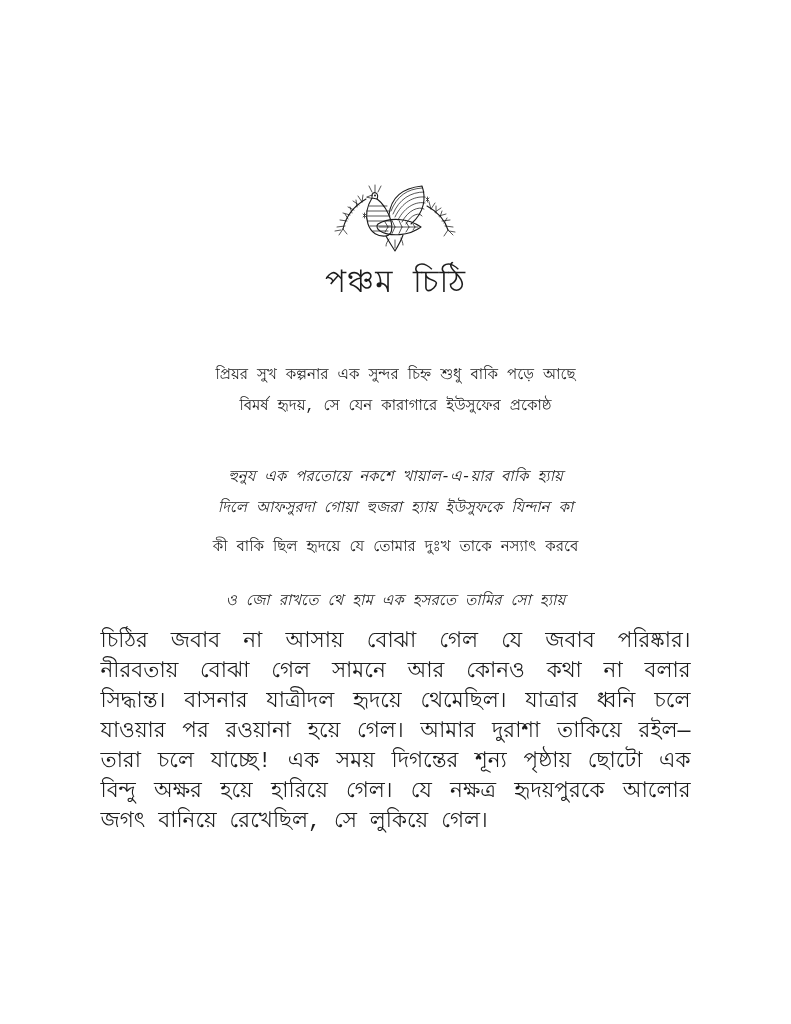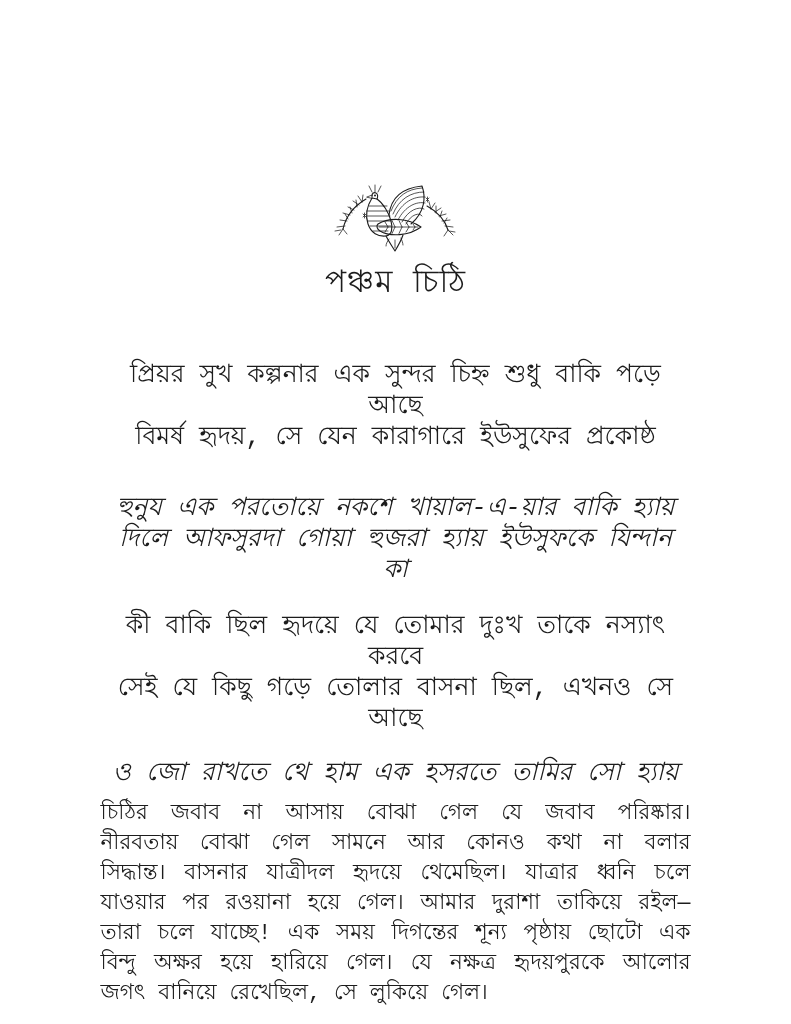--- a/index.html
+++ b/index.html
@@ -29,26 +29,26 @@
   .chapter-title {
     margin: 10px 0 0 0;
     text-align: center;
     font-size: 31px;
     font-weight: normal;
     letter-spacing: 1px;
     line-height: 40px;
   }
   .verse {
     text-align: center;
-    font-size: 25px;
+    font-size: 15px;
     line-height: 31px;
   }
   .verse-1 { margin-top: 56px; }
   .verse-2 { margin-top: 40px; }
-  .verse-3 { margin-top: 25px; }
+  .verse-3 { margin-top: 8px; }
   .verse-4 { margin-top: 23px; }
   .italic { font-style: italic; }
   .attribution {
     margin-top: 7px;
     padding-left: 46px;
     font-size: 21.5px;
     line-height: 30px;
     text-align: left;
   }
   .body-paragraph {
@@ -115,21 +115,20 @@
     </div>
 
     <div class="verse verse-2 italic">
       <div>হুনুয এক পরতোয়ে নকশে খায়াল-এ-য়ার বাকি হ্যায়</div>
       <div>দিলে আফসুরদা গোয়া হুজরা হ্যায় ইউসুফকে যিন্দান কা</div>
     </div>
 
 
     <div class="verse verse-3">
       <div>কী বাকি ছিল হৃদয়ে যে তোমার দুঃখ তাকে নস্যাৎ করবে</div>
-      <div>সেই যে কিছু গড়ে তোলার বাসনা ছিল, এখনও সে আছে</div>
     </div>
 
     <div class="verse verse-4 italic">
       <div>ও জো রাখতে থে হাম এক হসরতে তামির সো হ্যায়</div>
     </div>
 
     <p class="body-paragraph">চিঠির জবাব না আসায় বোঝা গেল যে জবাব পরিষ্কার। নীরবতায় বোঝা গেল সামনে আর কোনও কথা না বলার সিদ্ধান্ত। বাসনার যাত্রীদল হৃদয়ে থেমেছিল। যাত্রার ধ্বনি চলে যাওয়ার পর রওয়ানা হয়ে গেল। আমার দুরাশা তাকিয়ে রইল— তারা চলে যাচ্ছে! এক সময় দিগন্তের শূন্য পৃষ্ঠায় ছোটো এক বিন্দু অক্ষর হয়ে হারিয়ে গেল। যে নক্ষত্র হৃদয়পুরকে আলোর জগৎ বানিয়ে রেখেছিল, সে লুকিয়ে গেল।</p>
 
   </div>
 </div>

